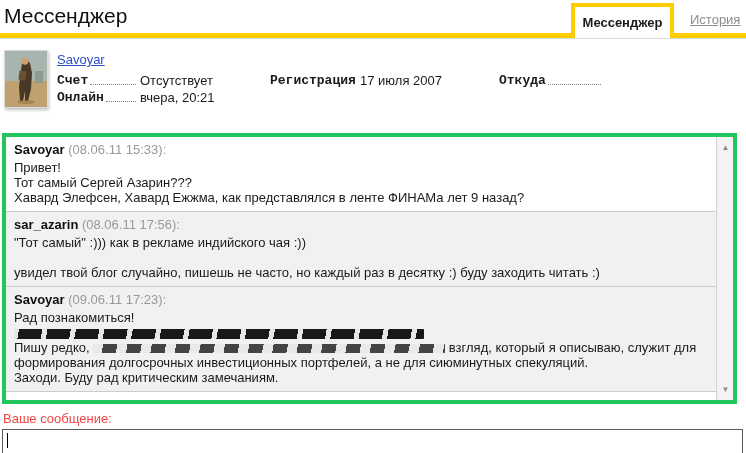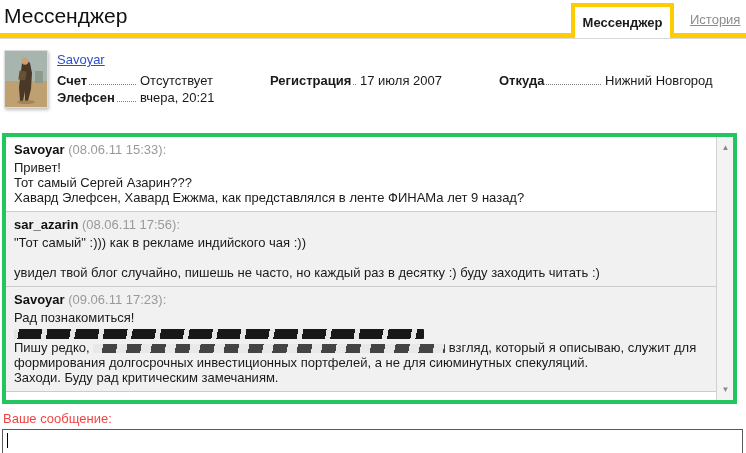--- a/index.html
+++ b/index.html
@@ -20,21 +20,21 @@
   .avatar{position:absolute;left:4px;top:50px;width:42px;height:56px;background:#fff;
           border:1px solid #dcdcdc;box-shadow:1px 2px 3px rgba(0,0,0,.25);cursor:pointer;}
   .avatar svg{display:block;width:100%;height:100%;}
   .username{position:absolute;left:57px;top:52px;color:#2c50c8;text-decoration:underline;cursor:pointer;}
   .f-col{position:absolute;top:71px;}
   .f-col1{left:57px;width:208px;}
   .f-col2{left:270px;width:190px;}
   .f-col3{left:463px;width:278px;margin-left:36px;}
   .fld{display:flex;height:17px;align-items:flex-end;white-space:nowrap;}
   .fld .head{display:flex;align-items:flex-end;flex:0 0 auto;}
-  .fld .head b{line-height:15px;}
+  .fld .head b{line-height:15px;font-family:Liberation Mono, monospace;}
   .c1 .head{width:83px;} .c2 .head{width:90px;} .c3 .head{width:106px;}
   .dots{flex:1;border-bottom:1px dotted #808080;margin:0 4px 3px 2px;height:10px;}
   .val{line-height:15px;}
 
   
   .msgbox{position:absolute;left:2px;top:133px;width:735px;height:271px;box-sizing:border-box;
           border:4px solid #22c55e;background:#fff;}
   .msgs{position:absolute;left:0;top:0;right:17px;bottom:0;overflow:hidden;}
   .msg{padding:5px 8px 6px 8px;border-bottom:1px solid #ccc;background:#fff;}
   .msg.alt{background:#f1f1f1;}
@@ -98,42 +98,41 @@
   <div class="f-col f-col1">
     <div class="fld c1">
       <span class="head">
           <b>Счет</b>
           <span class="dots"></span>
         </span>
       <span class="val">Отсутствует</span>
     </div>
     <div class="fld c1">
       <span class="head">
-          <b>Элефсен</b>
+          <b>Онлайн</b>
           <span class="dots"></span>
         </span>
       <span class="val">вчера, 20:21</span>
     </div>
   </div>
   <div class="f-col f-col2">
     <div class="fld c2">
       <span class="head">
           <b>Регистрация</b>
           <span class="dots"></span>
         </span>
       <span class="val">17 июля 2007</span>
     </div>
   </div>
   <div class="f-col f-col3">
     <div class="fld c3">
       <span class="head">
           <b>Откуда</b>
           <span class="dots"></span>
         </span>
-      <span class="val">Нижний Новгород</span>
     </div>
   </div>
 
   <div class="msgbox">
     <div class="msgs">
 
       <div class="msg">
         <div class="msg-h">
           <b>Savoyar</b>
           <span class="ts">(08.06.11 15:33):</span>

